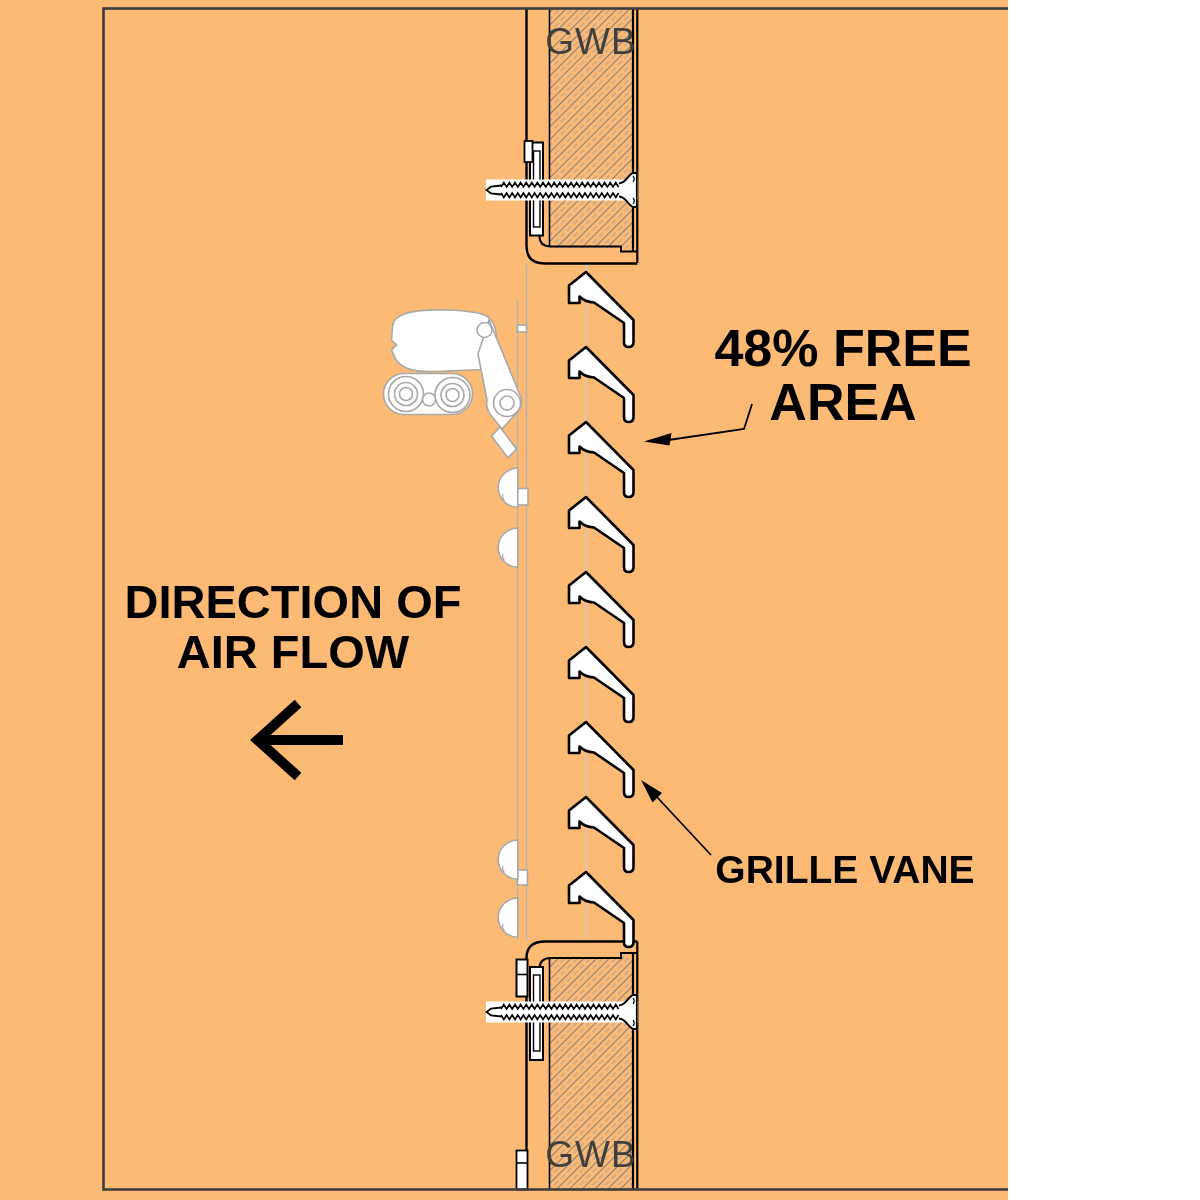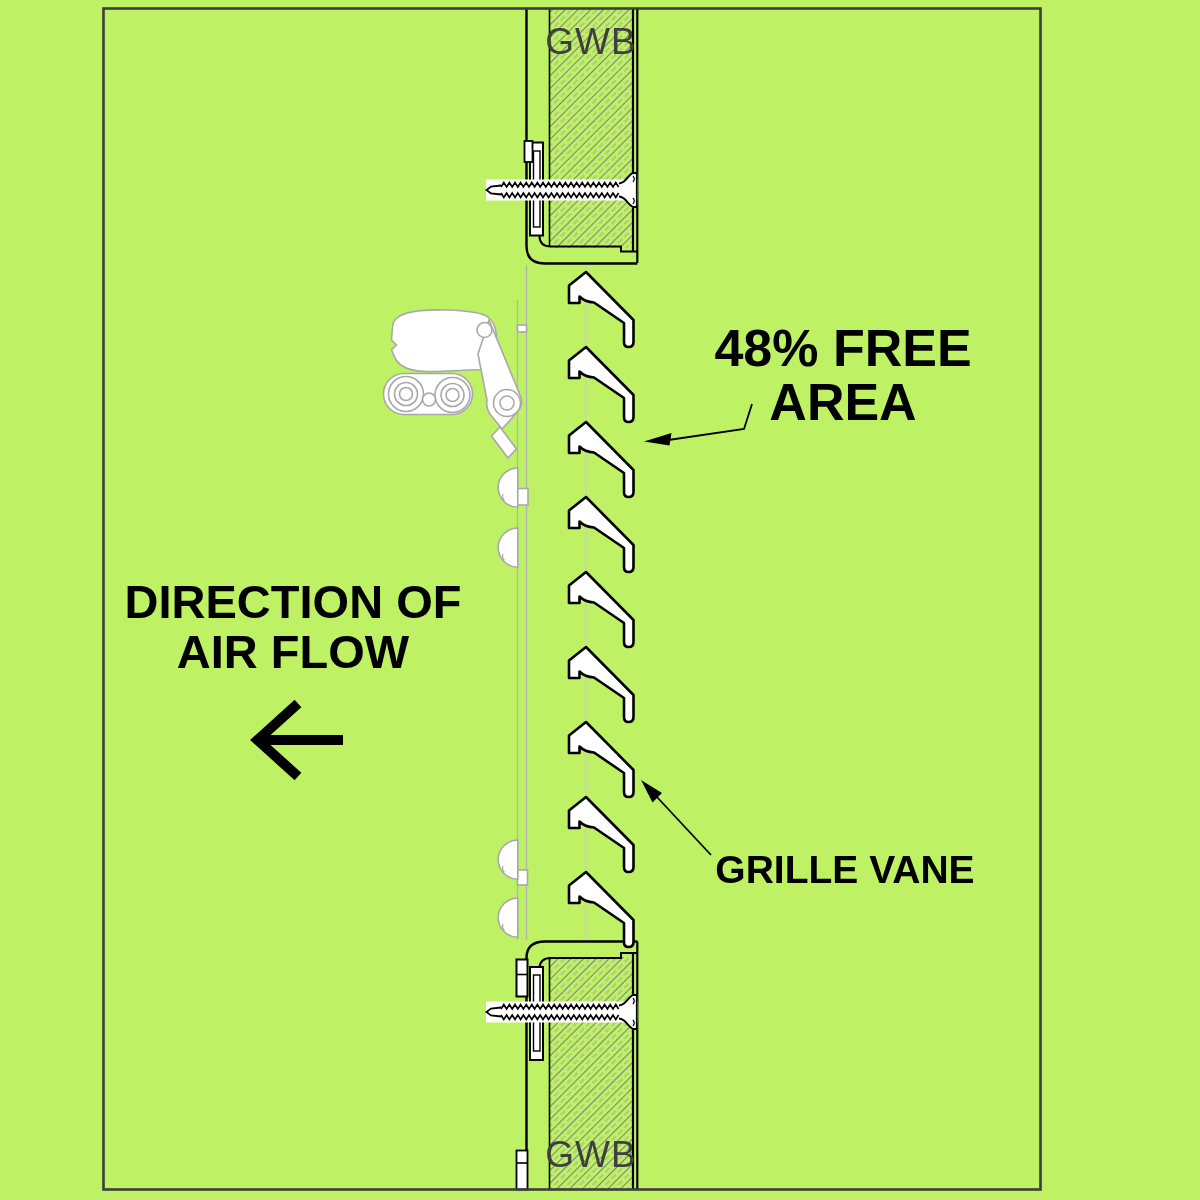--- a/index.html
+++ b/index.html
@@ -1,16 +1,16 @@
 <!DOCTYPE html>
 <html><head>
 <meta charset="utf-8">
 <style>
   html,body{margin:0;padding:0;background:#ffffff;}
-  .canvas{position:relative;width:1200px;height:1200px;background:#bef264;overflow:hidden;}
+  .canvas{position:relative;width:1008px;height:1200px;background:#fdba74;overflow:hidden;}
   svg{display:block;}
   svg text{font-family:"Liberation Sans","DejaVu Sans",sans-serif;}
   .k{stroke:#000000;fill:none;}
   .lbl{font-weight:bold;fill:#000000;text-anchor:middle;}
   .gwbtxt{letter-spacing:1px;text-anchor:middle;}
   .gray{stroke:#a8a8a8;}
   .grayfill{stroke:#a8a8a8;fill:#ffffff;}
   .grayline{stroke:#b3b3b3;fill:none;}
 </style>
 </head>

